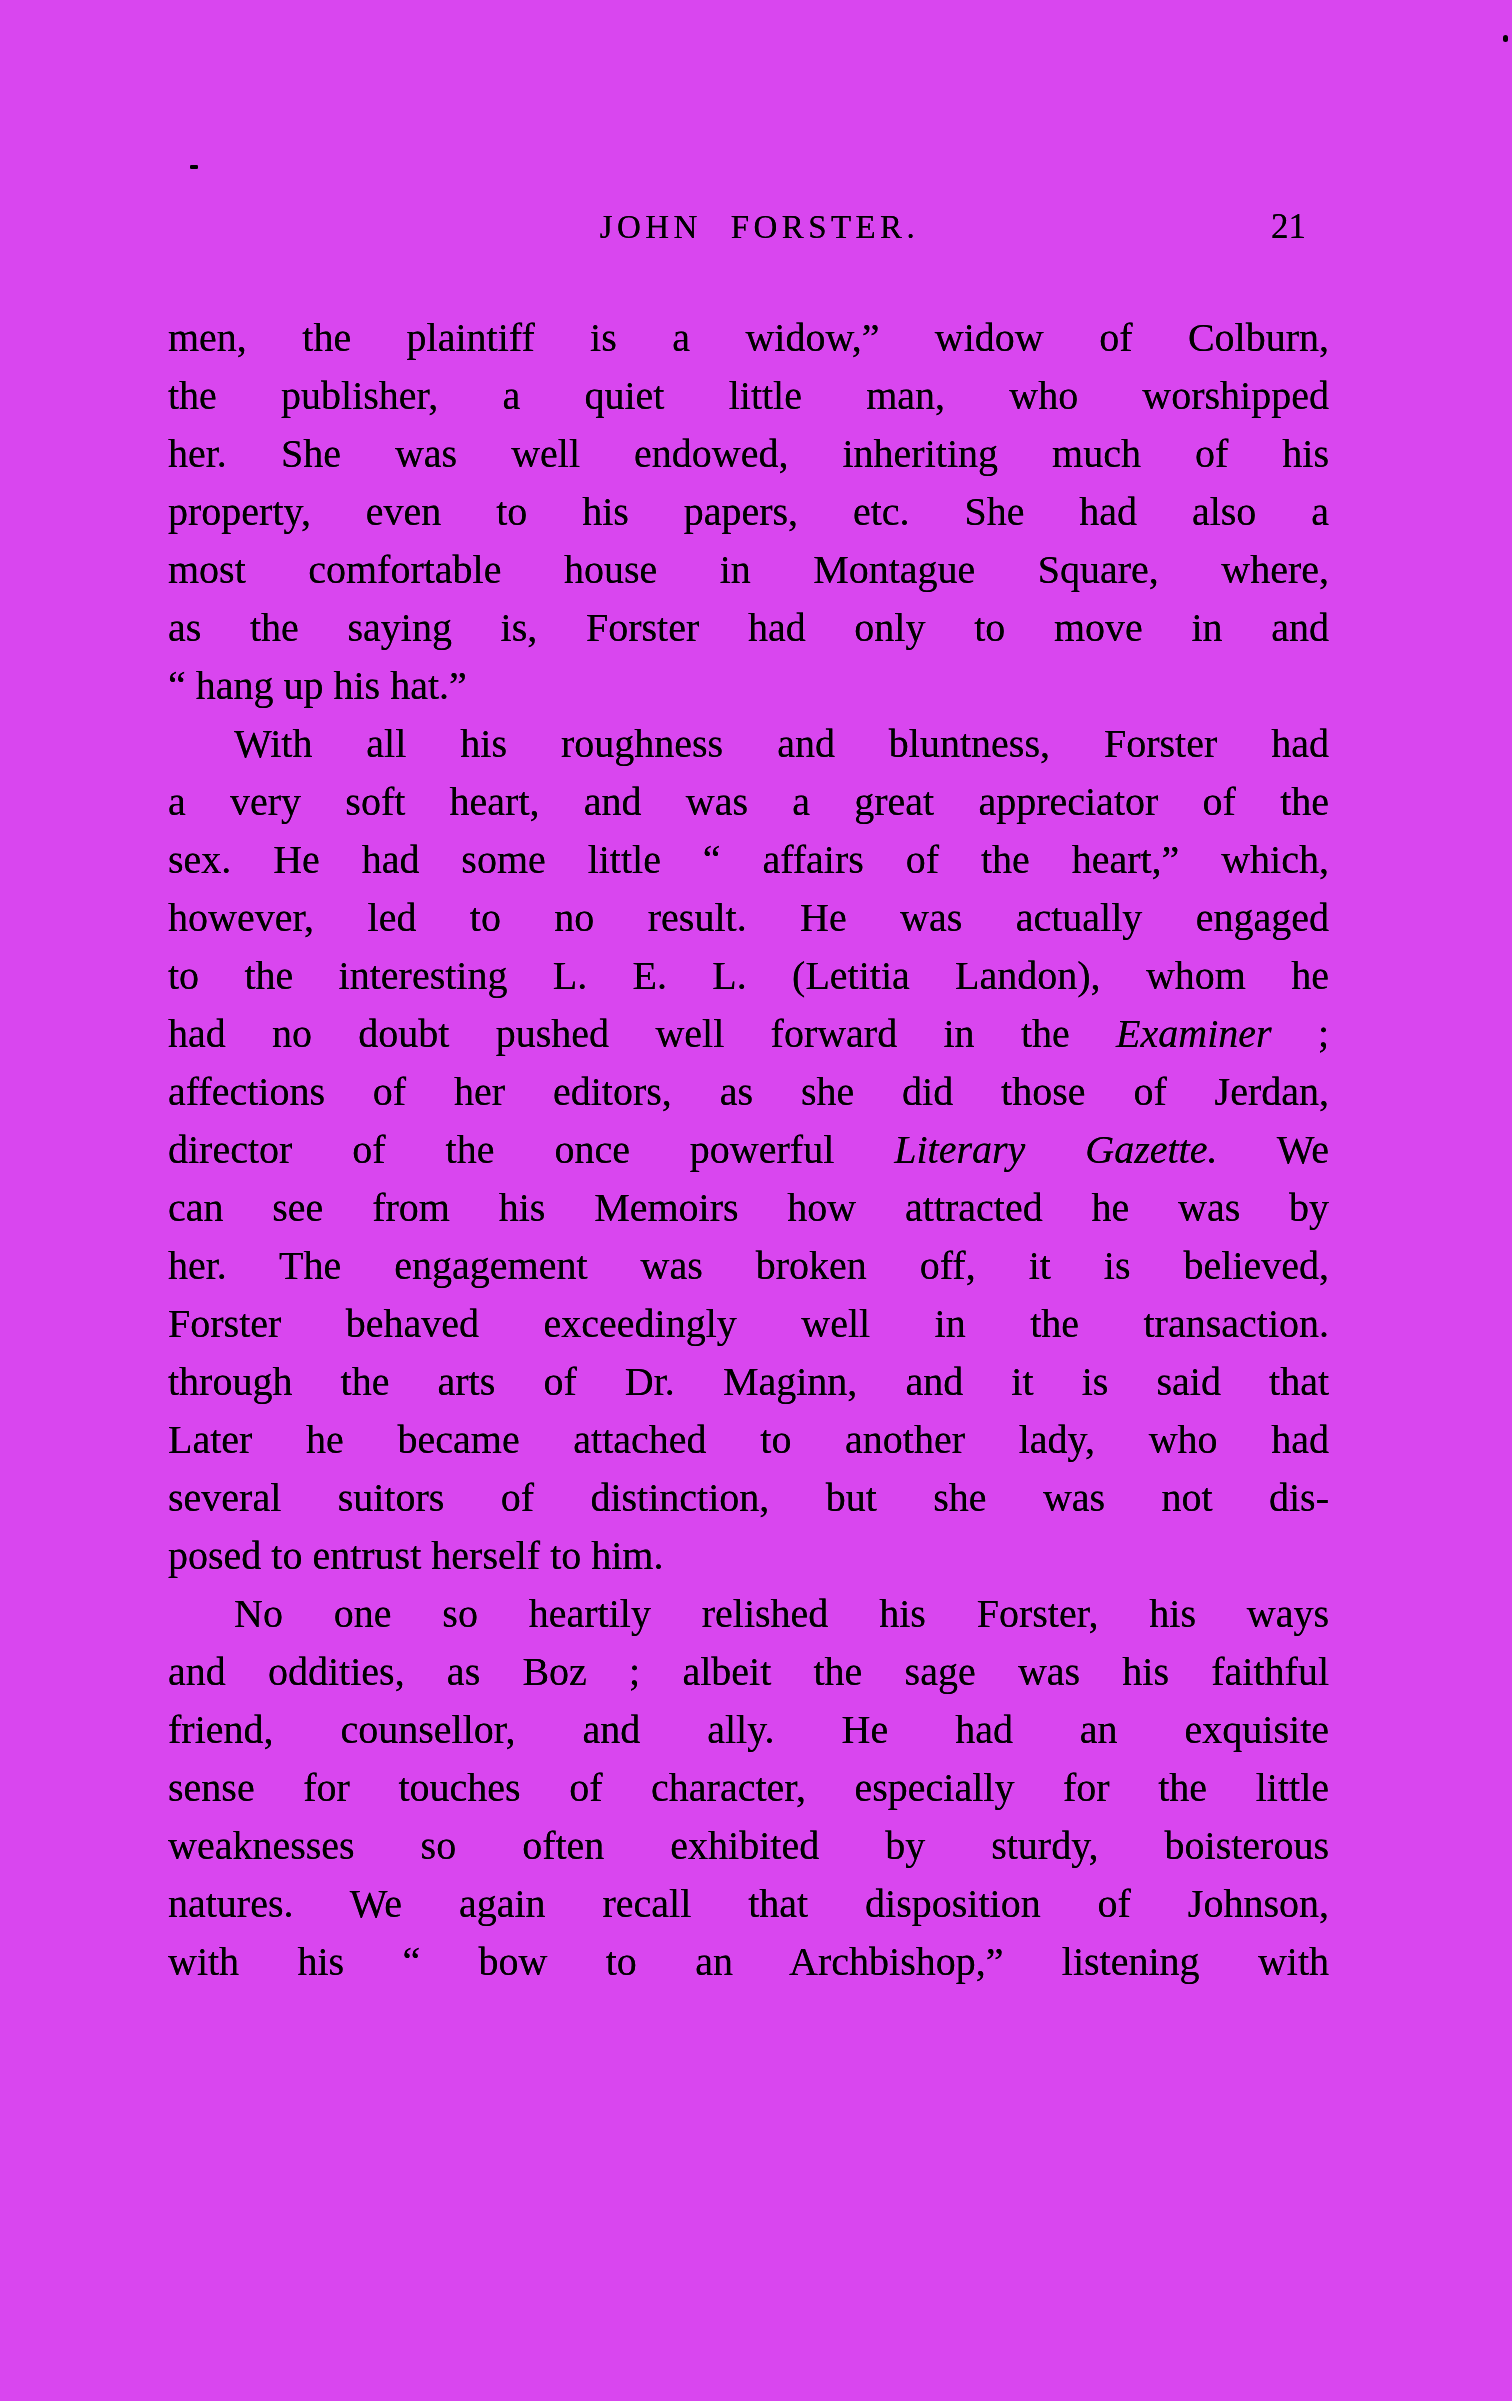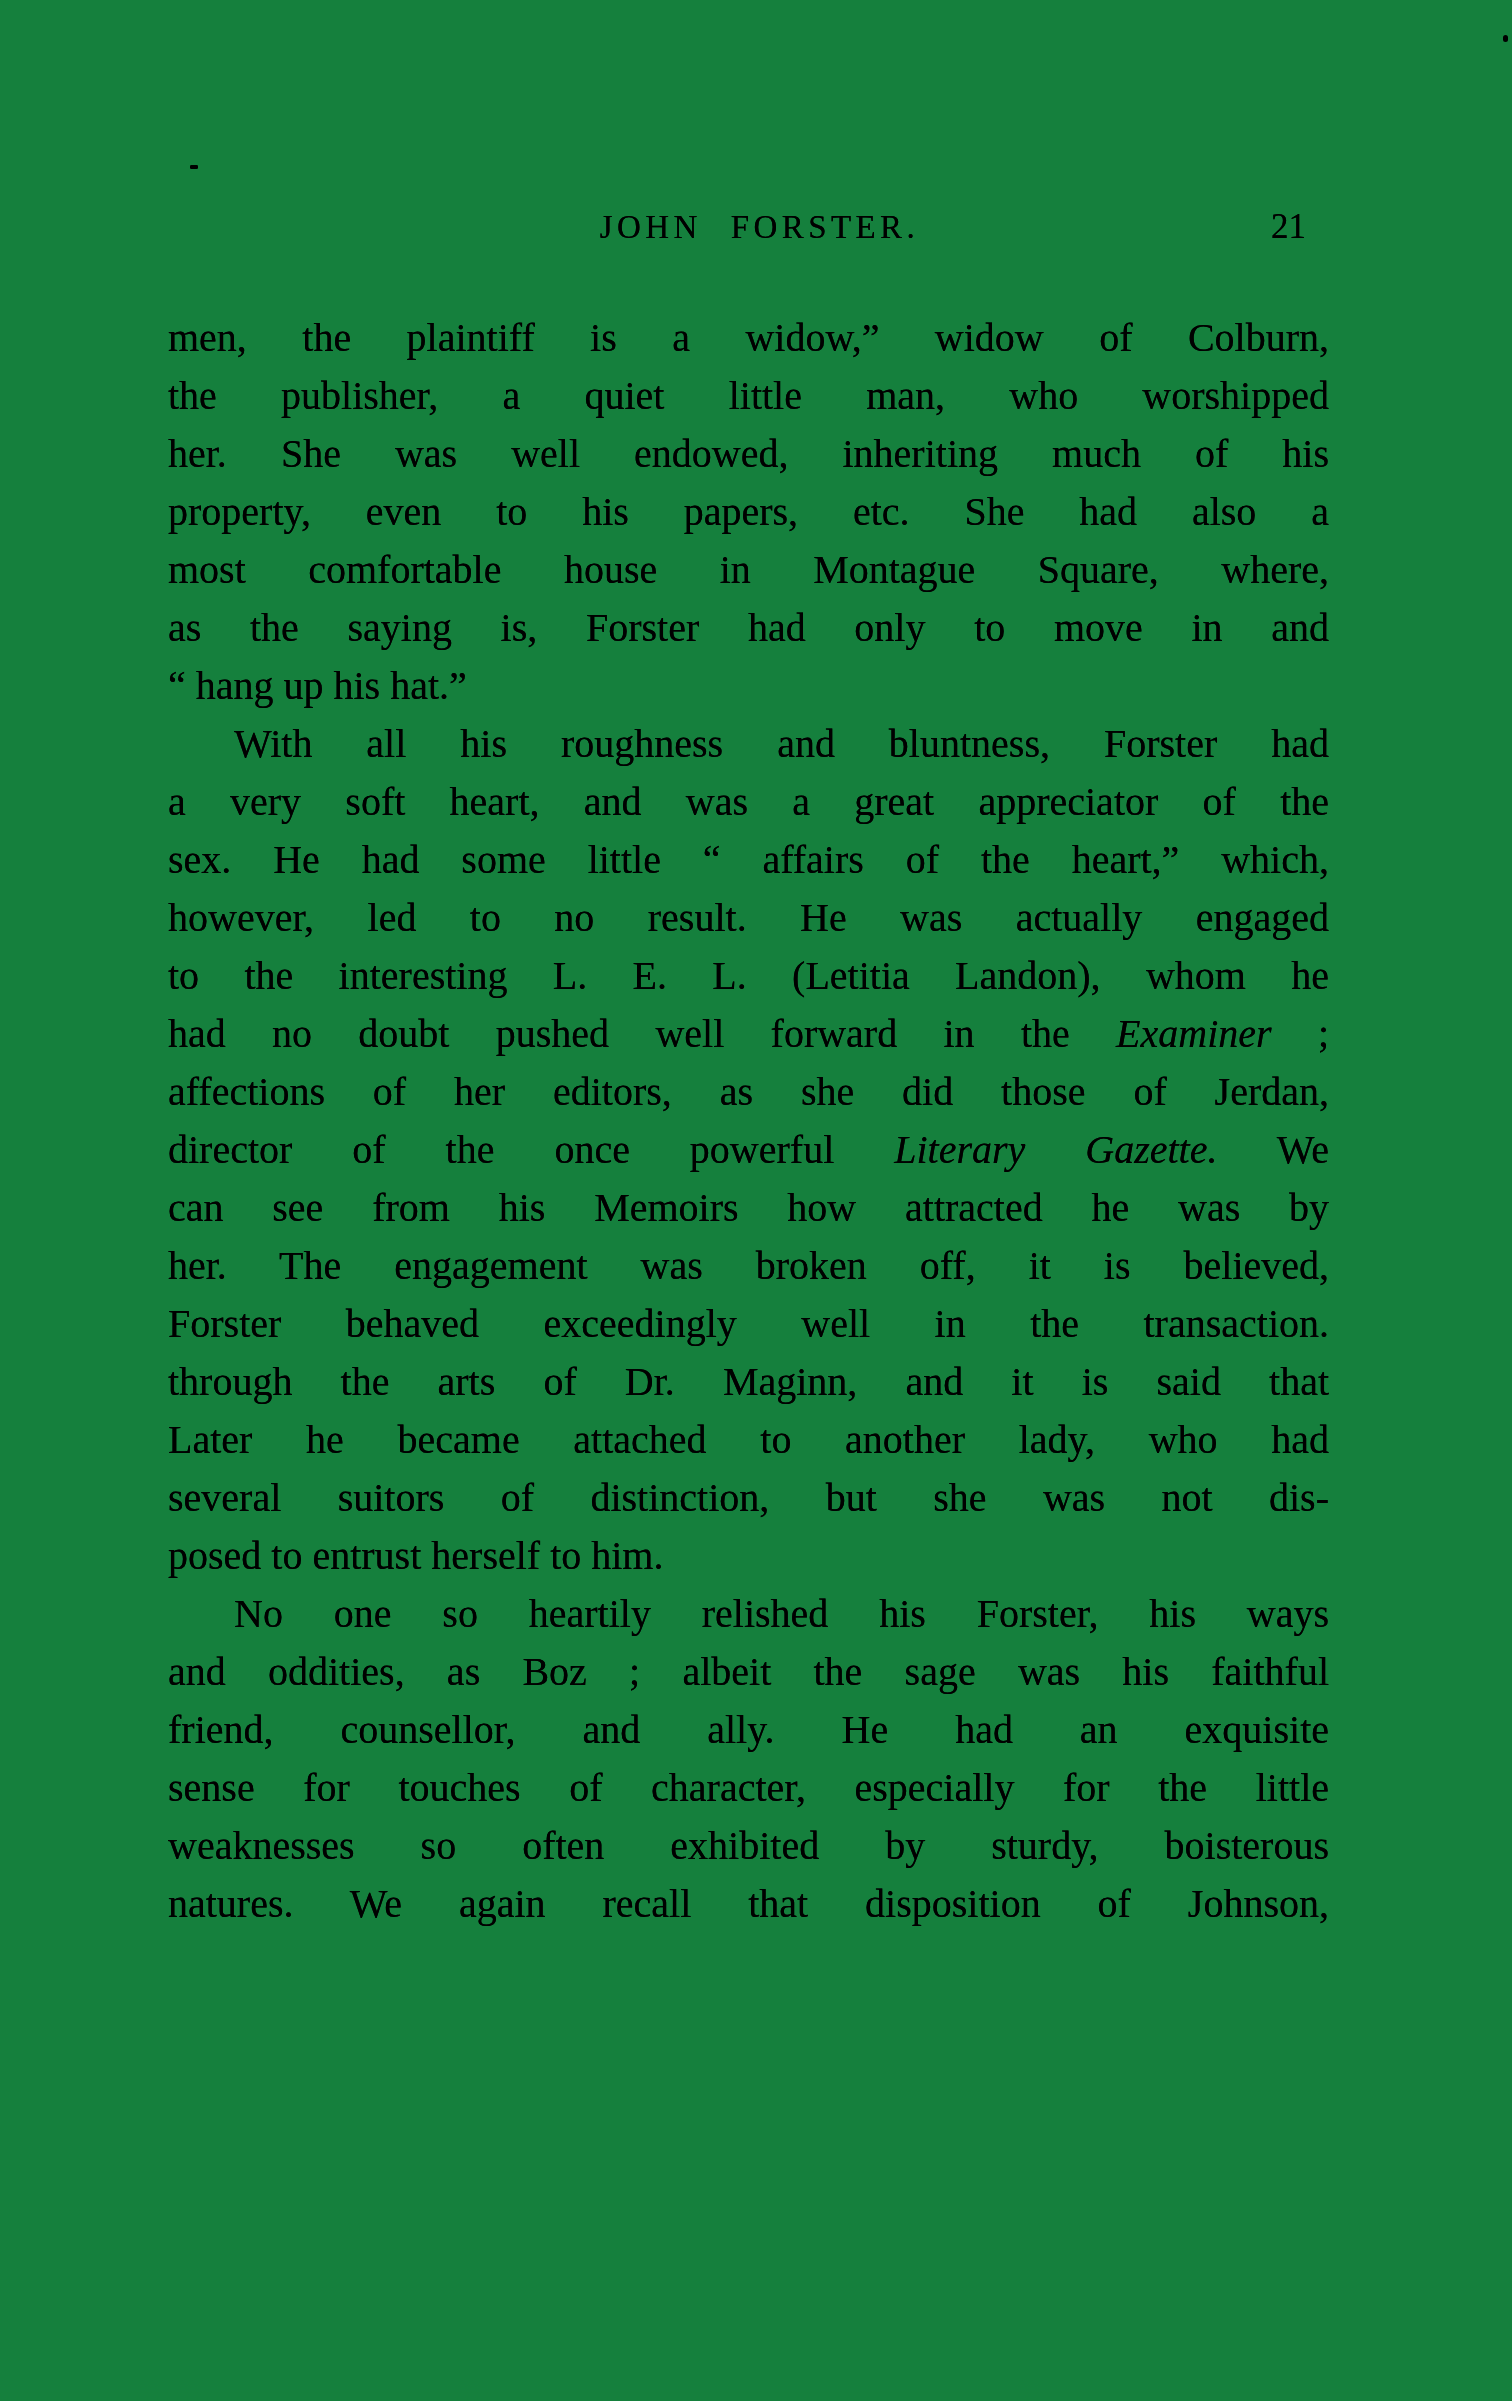--- a/index.html
+++ b/index.html
@@ -2,21 +2,21 @@
 <html style="font-size:10px"><head>
 <meta charset="utf-8">
 <style>
   * { margin: 0; padding: 0; box-sizing: border-box; }
   html, body { background: #ffffff; }
 
   .page {
     position: relative;
     width: 1512px;
     height: 2401px;
-    background: #15803d;
+    background: #d946ef;
     color: #000000;
     font-family: "Liberation Serif", "DejaVu Serif", serif;
     overflow: hidden;
   }
 
   
   .running-header {
     position: absolute;
     left: 179px;
     top: 209px;
@@ -103,16 +103,17 @@
       <div class="line"><span>through the arts of Dr. Maginn, and it is said that</span></div>
       <div class="line"><span>Later he became attached to another lady, who had</span></div>
       <div class="line"><span>several suitors of distinction, but she was not dis-</span></div>
       <div class="line last"><span>posed to entrust herself to him.</span></div>
       <div class="line indent"><span>No one so heartily relished his Forster, his ways</span></div>
       <div class="line"><span>and oddities, as Boz ; albeit the sage was his faithful</span></div>
       <div class="line"><span>friend, counsellor, and ally. He had an exquisite</span></div>
       <div class="line"><span>sense for touches of character, especially for the little</span></div>
       <div class="line"><span>weaknesses so often exhibited by sturdy, boisterous</span></div>
       <div class="line"><span>natures. We again recall that disposition of Johnson,</span></div>
+      <div class="line"><span>with his “ bow to an Archbishop,” listening with</span></div>
     </div>
 
 </div>
 
 
 </body></html>

